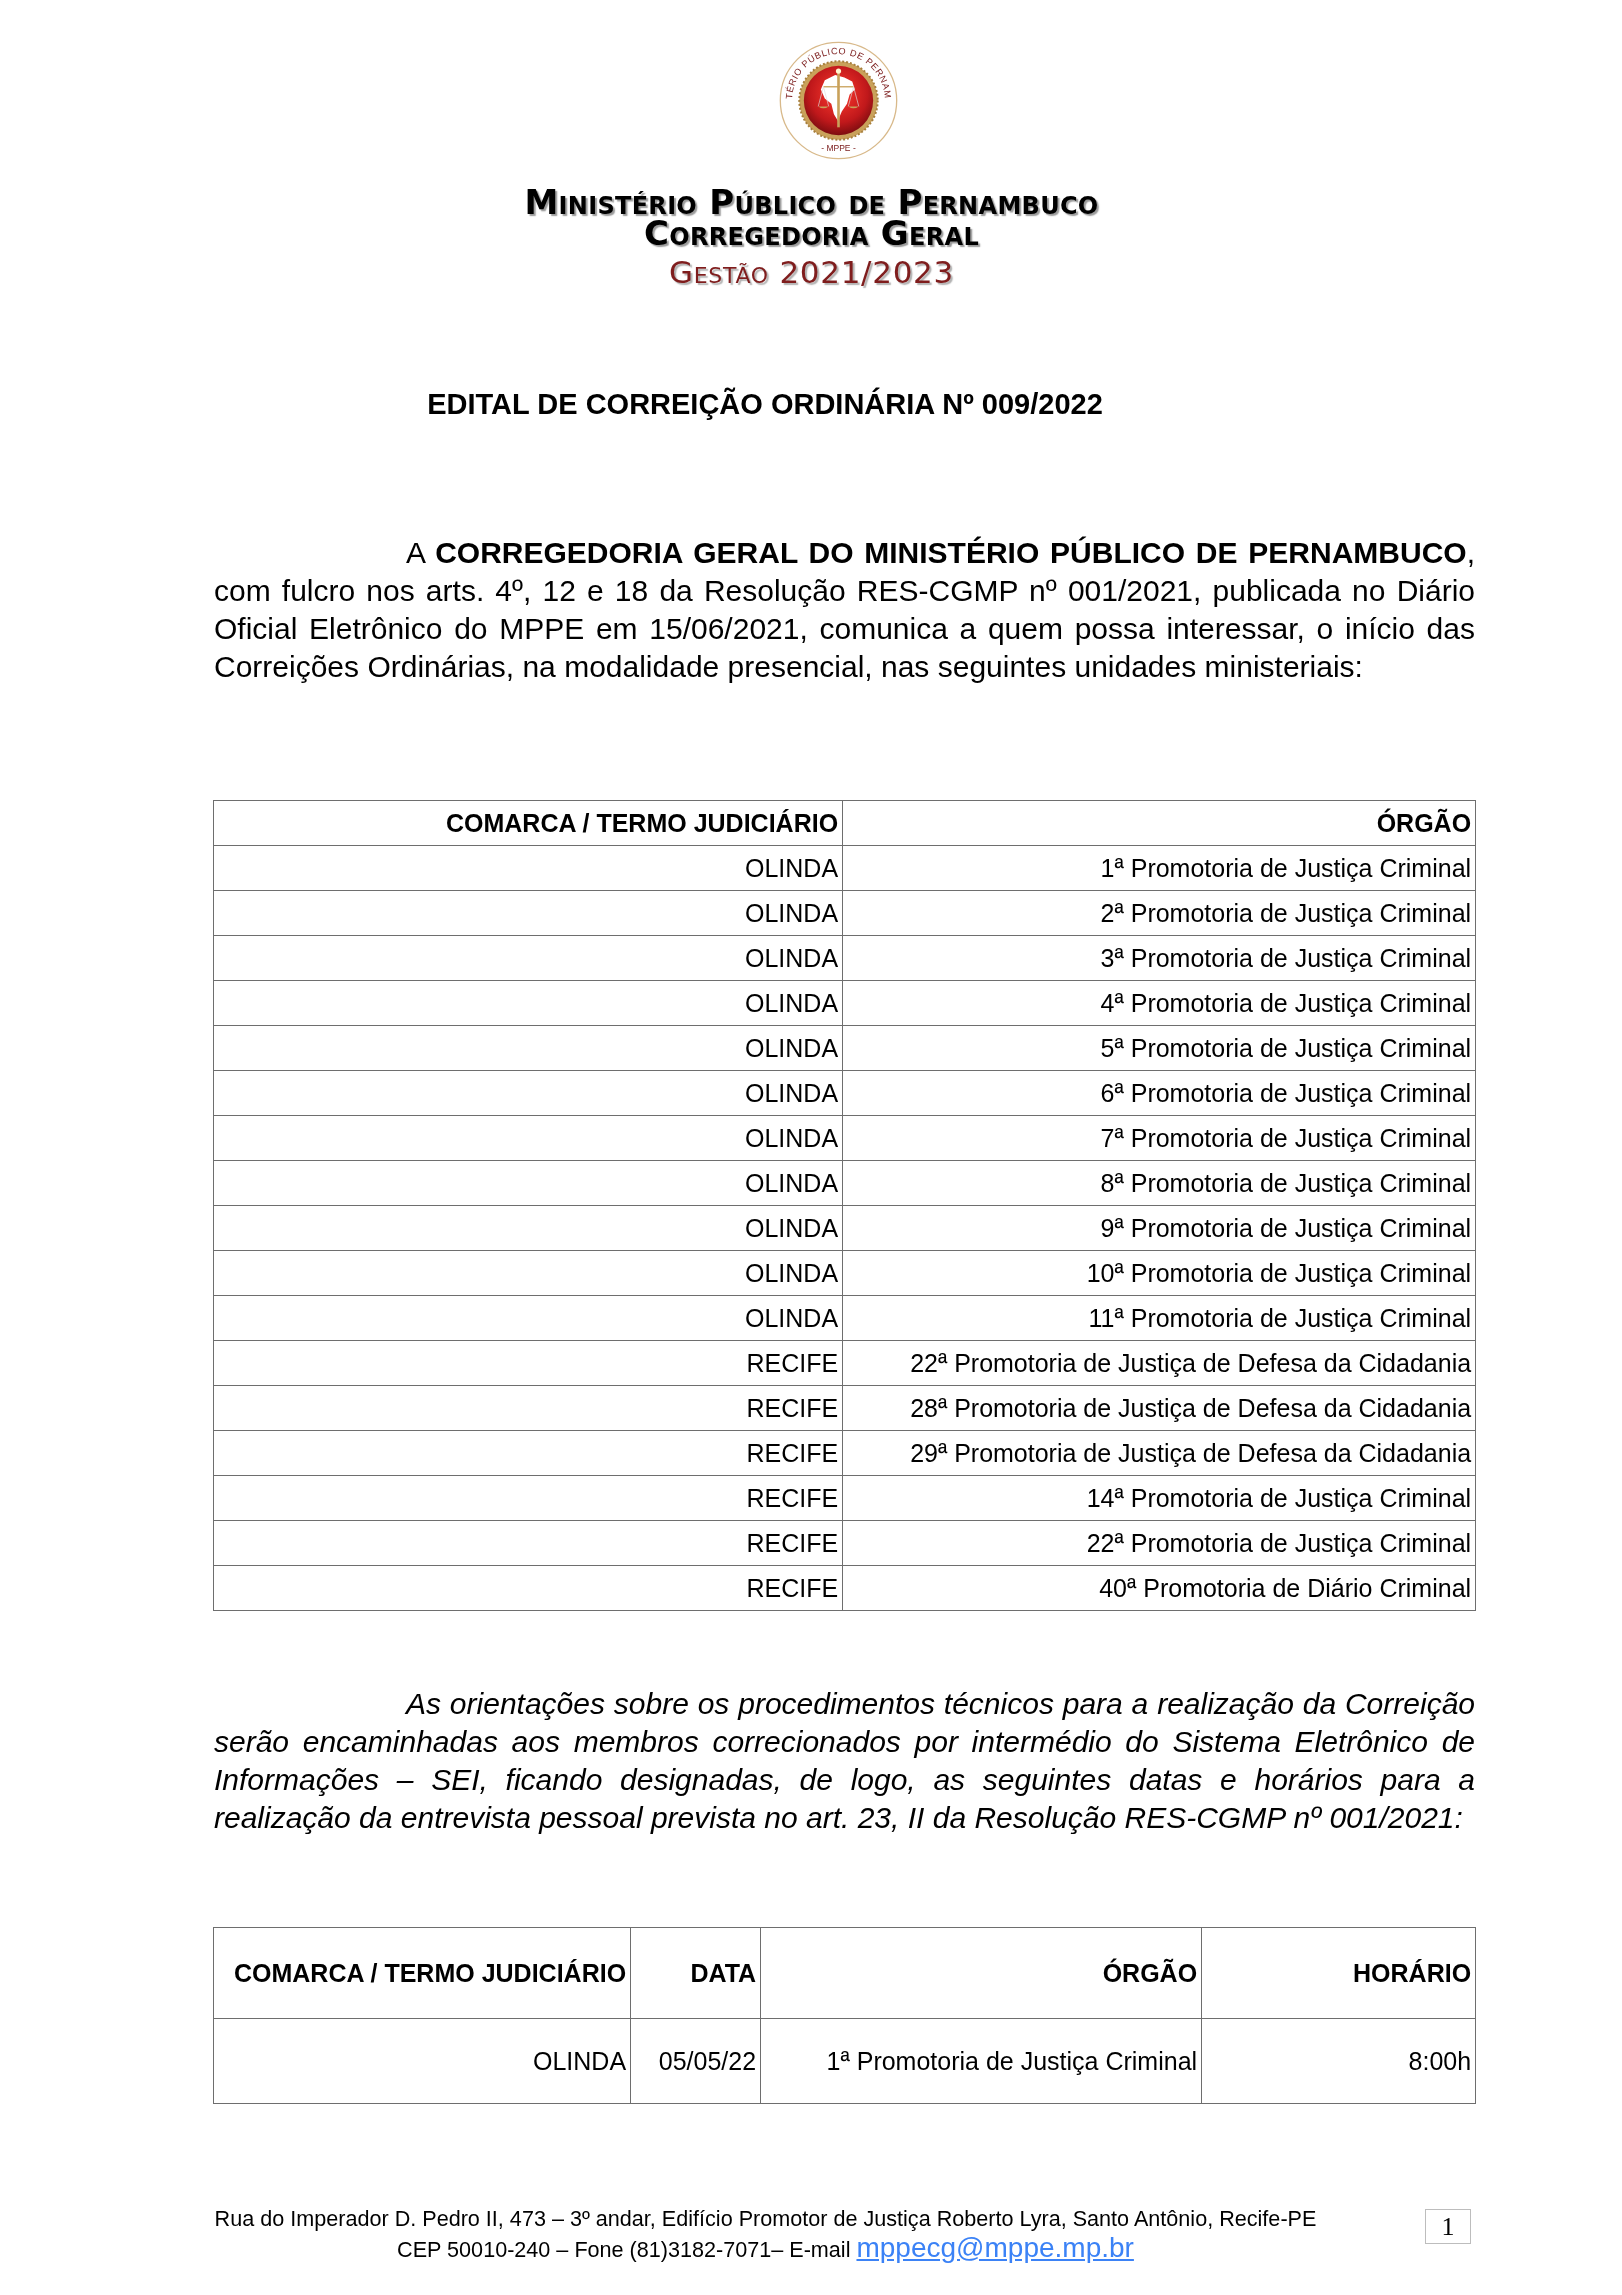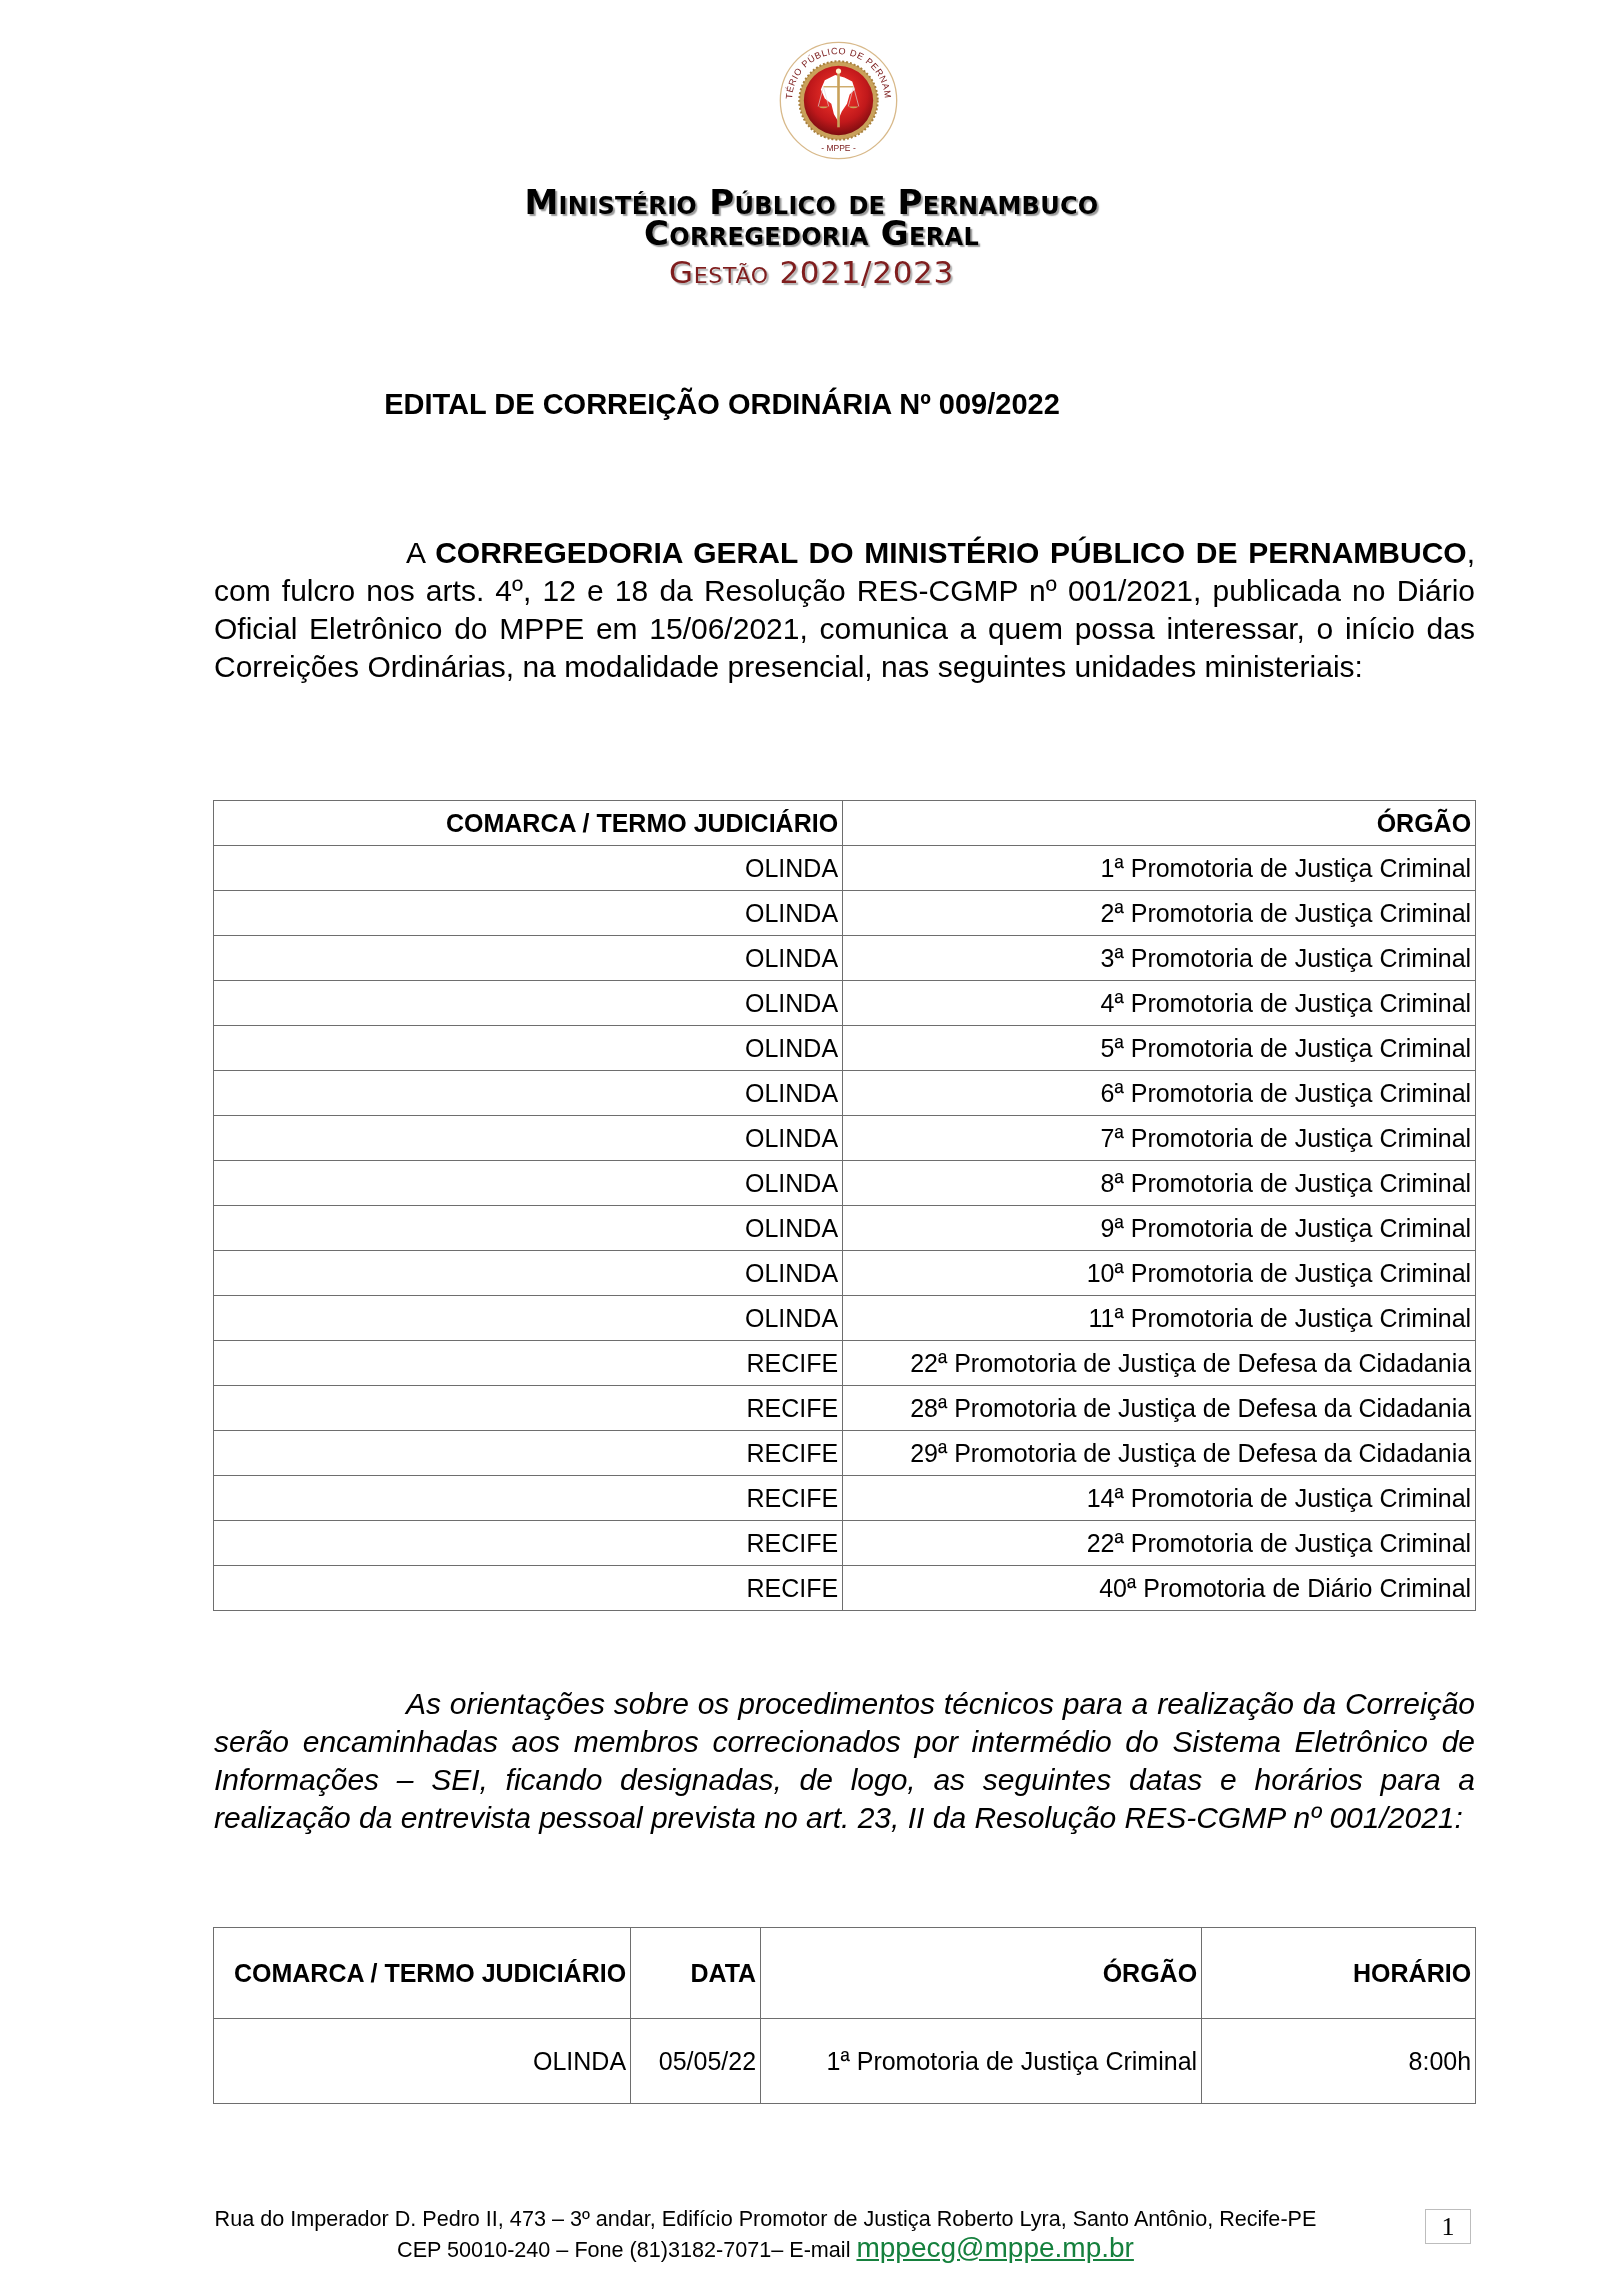--- a/index.html
+++ b/index.html
@@ -21,21 +21,21 @@
   .lh1 { top: 185px; }
   .lh2 { top: 216px; }
   .lh3 {
     top: 257px; font-weight: normal; font-variant: small-caps; font-size: 31px; line-height: 1;
     color: #7f1d1d; text-shadow: 2px 2px 1.3px #b0b0b0; letter-spacing: 0.7px;
   }
 
   
   .doc-title {
     left: 0; width: 1444px; top: 390px; text-align: center;
-    font-weight: bold; font-size: 29px; line-height: 1;
+    font-weight: bold; font-size: 29px; line-height: 1; padding-left: 43px;
   }
 
   
   .para {
     left: 214px; width: 1261px; font-size: 30px; line-height: 38px;
     text-align: justify; text-align-last: left;
   }
   .para .indent { display: inline-block; width: 192px; }
   .p1 { top: 534px; }
   .p2 { top: 1685px; font-style: italic; }
@@ -63,21 +63,21 @@
   .t2 col.c4 { width: 274px; }
   .t2 th { height: 90px; vertical-align: top; padding-top: 9.2px; white-space: normal; line-height: 30px; }
   .t2 td { height: 84px; }
 
   
   .footer {
     left: 0; width: 1623px; text-align: center; font-size: 21.6px; line-height: 30px;
   }
   .f1 { top: 2204px; left: -46px; }
   .f2 { top: 2233px; left: -46px; }
-  .email { color: #15803d; text-decoration: underline; font-size: 28px; }
+  .email { color: #3b82f6; text-decoration: underline; font-size: 28px; }
   .page-num {
     left: 1425px; top: 2209px; width: 44px; height: 33px; border: 1.3px solid #bdbdbd;
     font-family: "Liberation Serif", serif; font-size: 26px; line-height: 33px; text-align: center;
   }
 </style>
 </head>
 <body>
 
 <div class="abs logo">
   <svg width="119" height="119" viewBox="0 0 182 182">

